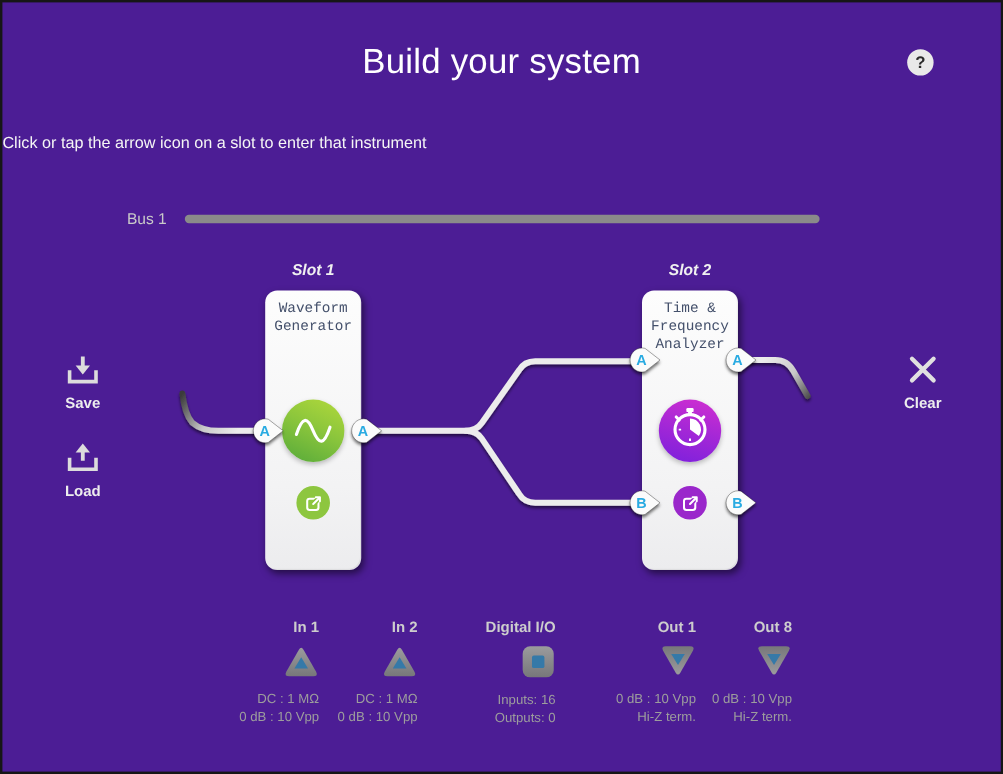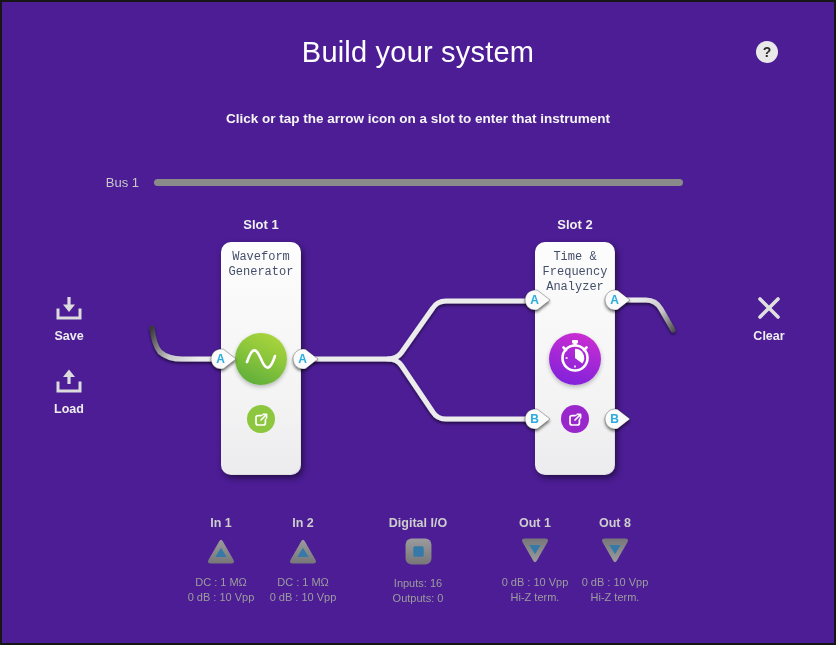--- a/index.html
+++ b/index.html
@@ -13,34 +13,34 @@
     position:absolute; top:34px; left:0; width:100%; text-align:center;
     color:#ffffff; font-size:29px; font-weight:400; letter-spacing:.2px;
   }
   .help-btn {
     position:absolute; top:39px; left:754px; width:22px; height:22px;
     border:none; border-radius:50%; background:#e9e9e9; color:#2a2a2a;
     font-size:14px; font-weight:700; line-height:22px; text-align:center;
     cursor:pointer; font-family:"Liberation Sans", sans-serif;
   }
   .subtitle {
-    position:absolute; top:109px; left:0; width:100%; text-align:center;
-    color:#f5f5f5; font-size:13.5px; font-weight:700;
+    position:absolute; top:109px; left:0; width:100%; 
+    color:#f5f5f5; font-size:13.5px; font-weight:400;
   }
   .bus-label {
     position:absolute; top:173px; left:80px; width:57px; text-align:right;
     color:#c9c9c9; font-size:13px;
   }
   .bus-bar {
     position:absolute; top:177px; left:152px; width:529px; height:7px;
     border-radius:4px; background:#8a8a8a;
   }
   .slot-label {
     position:absolute; top:215px; width:80px; text-align:center;
-    color:#f0f0f0; font-size:13px; font-weight:600;
+    color:#f0f0f0; font-size:13px; font-weight:600;font-style:italic;
   }
   .slot-card {
     position:absolute; top:240px; width:80px; height:233px; border-radius:10px;
     background:linear-gradient(180deg,#fdfdfd 0%,#f3f3f4 70%,#ececee 100%);
     box-shadow:2px 3px 6px rgba(0,0,0,.5), inset -1px -1px 0 rgba(0,0,0,.06);
     cursor:pointer;
   }
   .slot-card .inst-title {
     padding:8px 3px 0; text-align:center; color:#44506b;
     font-size:12px; line-height:15px; font-weight:400;font-family:Liberation Mono, monospace;
@@ -60,21 +60,21 @@
   .export-green { left:245px; background:#8dc63f; }
   .export-purple { left:559px; background:#9a27cb; }
 
   .action-btn {
     position:absolute; width:60px; background:none; border:none; cursor:pointer;
     display:flex; flex-direction:column; align-items:center; gap:7px;
     font-family:"Liberation Sans", sans-serif;
   }
   .action-btn .lbl { color:#ededed; font-size:12.5px; font-weight:600; }
 
-  .io-col { position:absolute; width:90px; text-align:center; }
+  .io-col { position:absolute; width:90px; text-align:right; }
   .io-col .io-label { color:#cdcdcd; font-size:12.5px; font-weight:700; }
   .io-col .io-btn { margin-top:7px; display:inline-block; cursor:pointer; line-height:0; }
   .io-col .io-specs { margin-top:6px; color:#9d9d9d; font-size:11px; line-height:15px; }
 
   .wire-layer { position:absolute; top:0; left:0; pointer-events:none; }
   .wire-layer .badge { pointer-events:auto; cursor:pointer; }
   .badge text {
     font-family:"Liberation Sans", sans-serif; font-size:12px; font-weight:700;
     fill:#29abe2; text-anchor:middle;
   }

